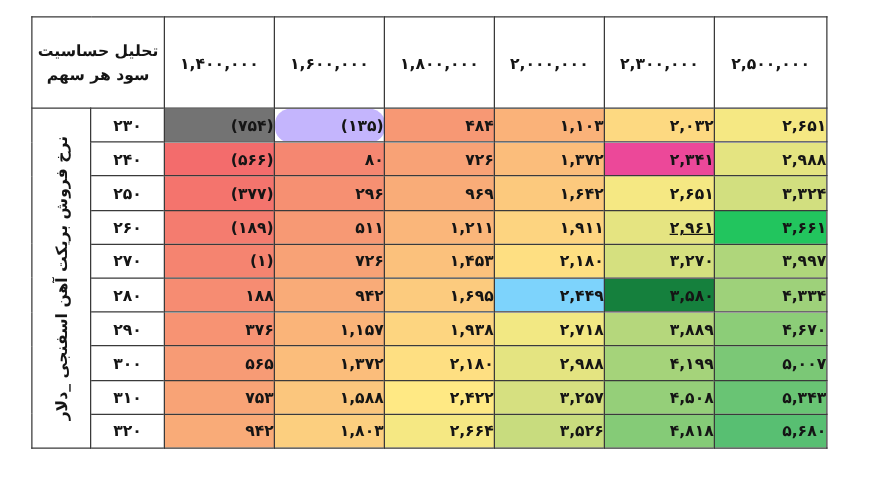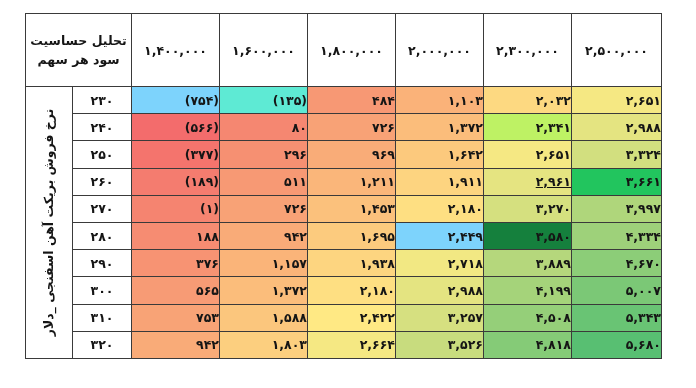--- a/index.html
+++ b/index.html
@@ -150,38 +150,38 @@
           </td>
           <td class="cell" style="background: rgb(253, 217, 129);">
             <span class="cell-txt">۲,۰۳۲</span>
           </td>
           <td class="cell" style="background: rgb(250, 178, 121); margin-left: 20px;">
             <span class="cell-txt">۱,۱۰۳</span>
           </td>
           <td class="cell" style="background: rgb(247, 152, 116);">
             <span class="cell-txt">۴۸۴</span>
           </td>
-          <td class="cell" style="background: #5eead4;">
+          <td class="cell" style="background: #c4b5fd; border-radius: 12px;">
             <span class="cell-txt">(۱۳۵)</span>
           </td>
-          <td class="cell" style="background: #7dd3fc;">
+          <td class="cell" style="background: #737373;">
             <span class="cell-txt">(۷۵۴)</span>
           </td>
           <td class="row-head">۲۳۰</td>
           <td class="vaxis" rowspan="10">
             <div class="vaxis-inner">
               <span class="vaxis-text">نرخ فروش بریکت آهن اسفنجی _دلار</span>
             </div>
           </td>
         </tr>
         <tr class="data-row">
           <td class="cell" style="background: rgb(228, 228, 129);">
             <span class="cell-txt">۲,۹۸۸</span>
           </td>
-          <td class="cell" style="background: #bef264; padding-left: 38px;">
+          <td class="cell" style="background: #ec4899; padding-left: 38px;">
             <span class="cell-txt">۲,۳۴۱</span>
           </td>
           <td class="cell" style="background: rgb(251, 189, 123);">
             <span class="cell-txt">۱,۳۷۲</span>
           </td>
           <td class="cell" style="background: rgb(248, 162, 118);">
             <span class="cell-txt">۷۲۶</span>
           </td>
           <td class="cell" style="background: rgb(245, 135, 113);">
             <span class="cell-txt">۸۰</span>

